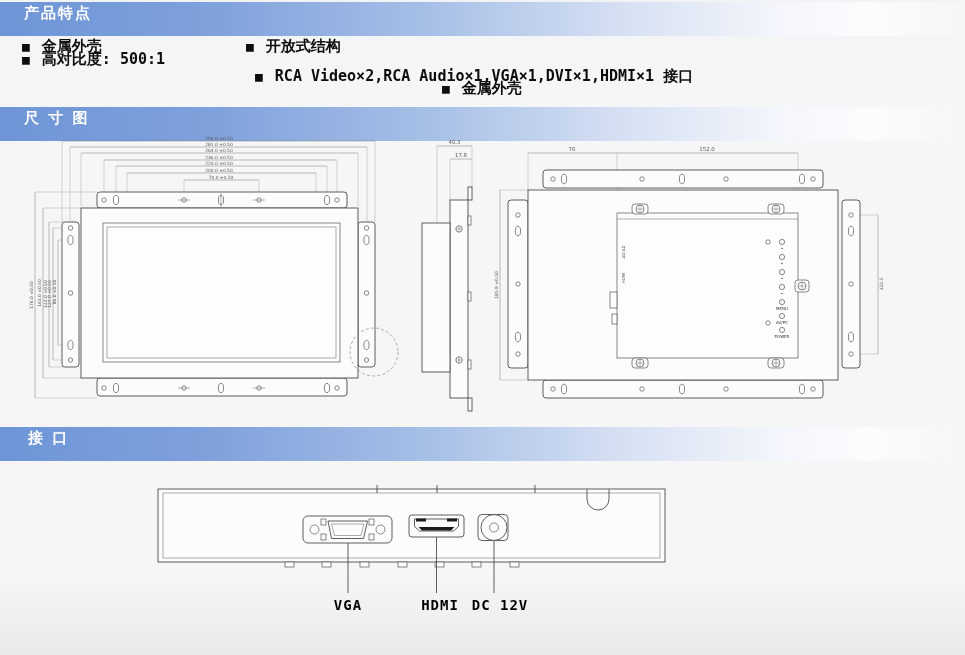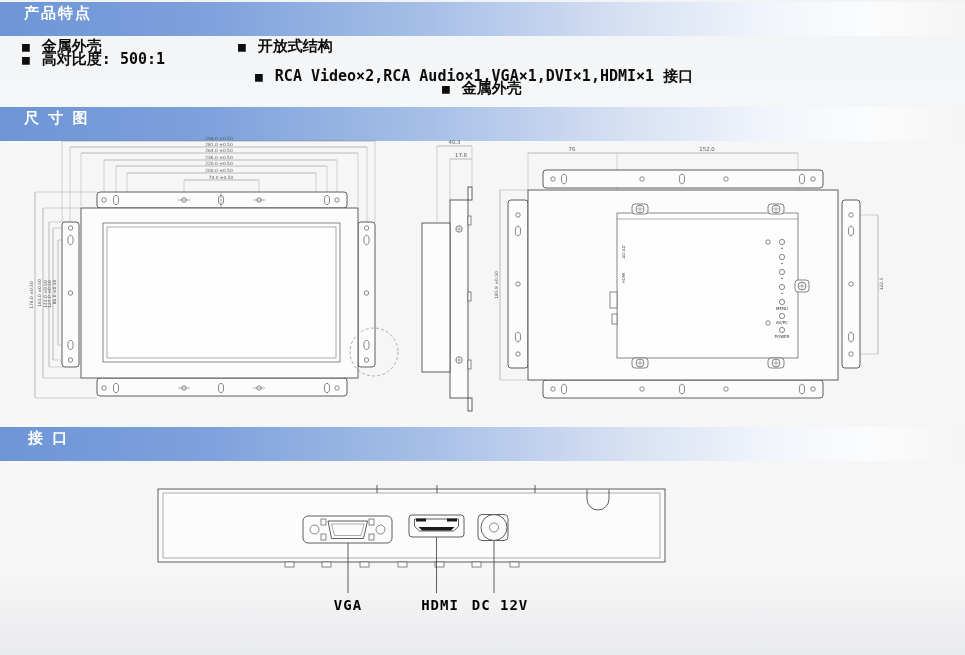--- a/index.html
+++ b/index.html
@@ -47,21 +47,21 @@
 
 <div class="page">
 
   <div class="banner" style="top:2px;">
     <span>产品特点</span>
   </div>
 
   <div class="feature" style="left:22px; top:37px;">
     <span class="bullet">■</span><span>金属外壳</span>
   </div>
-  <div class="feature" style="left:238px; top:37px;">
+  <div class="feature" style="left:246px; top:37px;">
     <span class="bullet">■</span><span>开放式结构</span>
   </div>
   <div class="feature" style="left:442px; top:37px;margin-top:42px;">
     <span class="bullet">■</span><span>金属外壳</span>
   </div>
   <div class="feature" style="left:22px; top:50px;">
     <span class="bullet">■</span><span>高对比度: 500:1</span>
   </div>
   <div class="feature" style="left:255px; top:67px;text-align:center;">
     <span class="bullet">■</span><span>RCA Video×2,RCA Audio×1,VGA×1,DVI×1,HDMI×1 接口</span>

